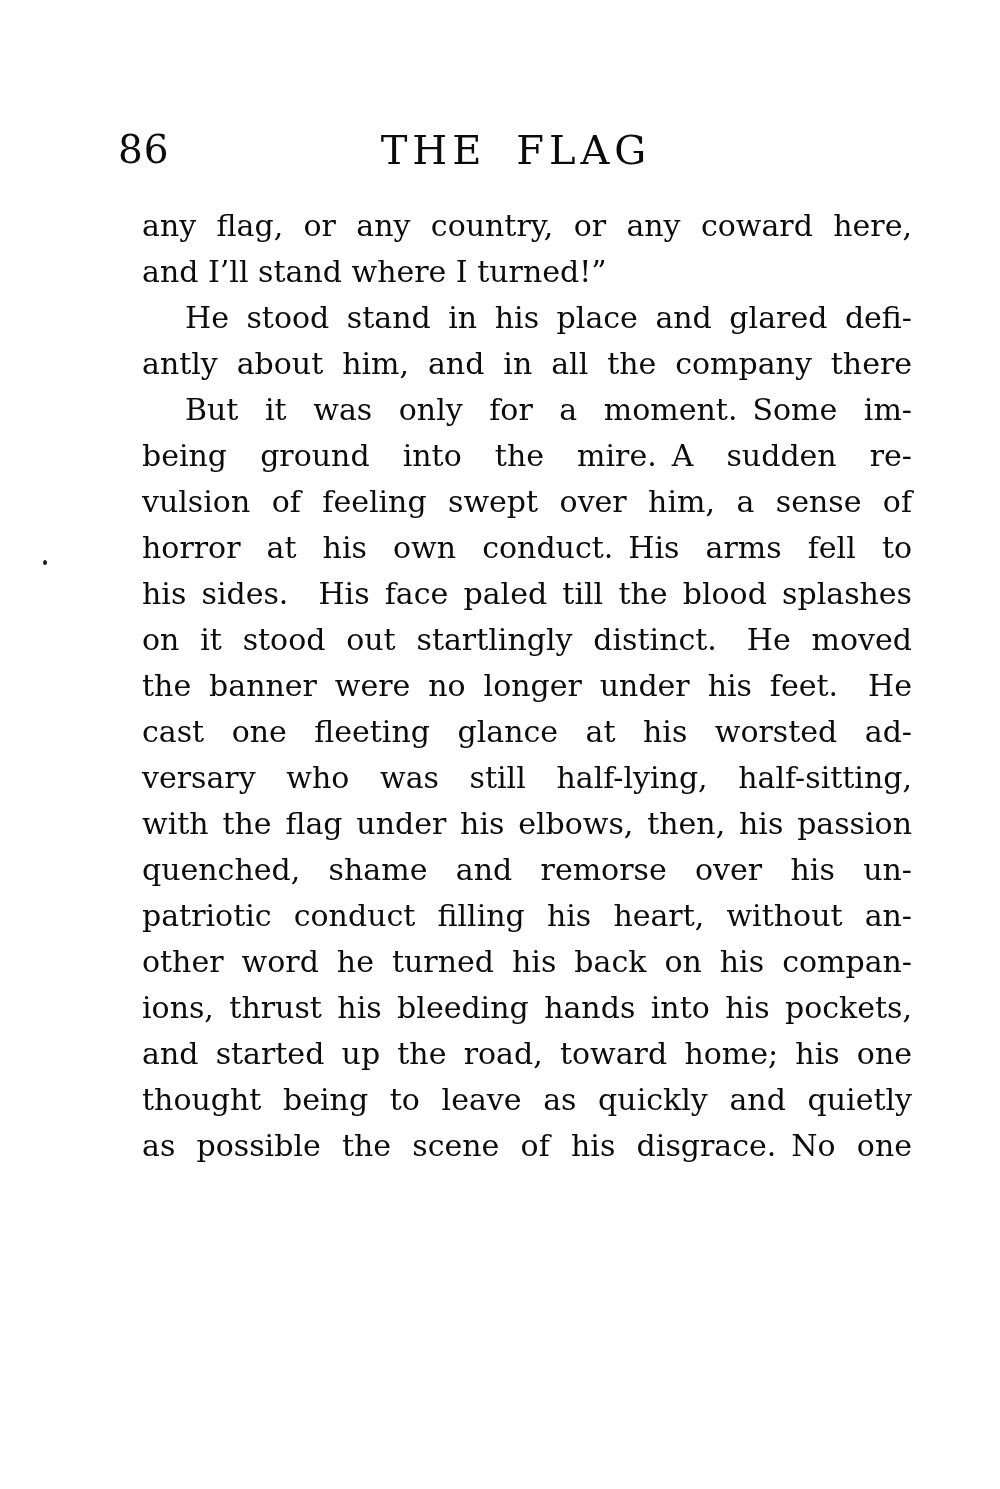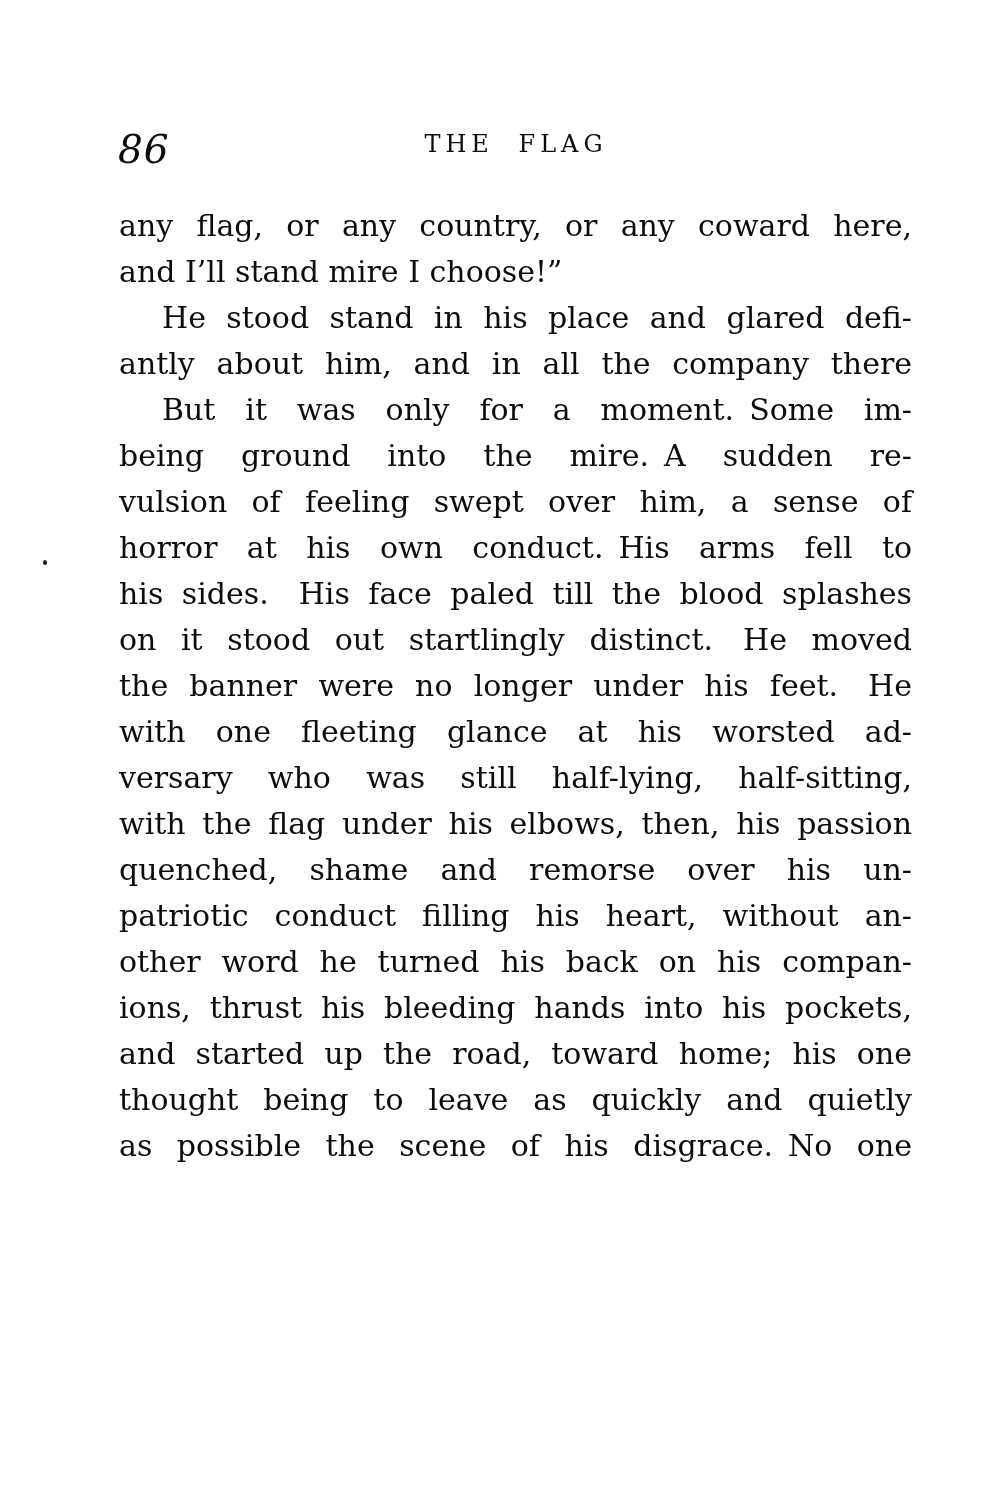--- a/index.html
+++ b/index.html
@@ -17,48 +17,48 @@
     inset: 0;
     background: var(--paper, #ffffff);
   }
   .page-number {
     position: absolute;
     left: 118px;
     top: 130px;
     font-size: 39px;
     line-height: 40px;
     letter-spacing: 1px;
-    font-style: italic;
   }
   .running-title {
     position: absolute;
     left: 120px;
-    top: 124px;
+    top: 130px;
     width: 792px;
     text-align: center;
-    font-size: 24px;
+    font-size: 40px;
     line-height: 40px;
     letter-spacing: 5px;
     word-spacing: 12px;
     white-space: nowrap;
   }
   .text-block {
     position: absolute;
     left: 119px;
     top: 203px;
     width: 793px;
   }
   .line {
     height: 46px;
     line-height: 46px;
     font-size: 30px;
     text-align: justify;
     text-align-last: justify;
     -moz-text-align-last: justify;
     white-space: nowrap;
+    margin-left: 23px;
   }
   .line.end {
     text-align: left;
     text-align-last: left;
     -moz-text-align-last: left;
   }
   .line.ind { text-indent: 43px; }
   .ink-speck {
     position: absolute;
     left: 43px;
@@ -71,31 +71,31 @@
 </style>
 </head>
 <body style="--ink: #0c0c0c; --paper: #ffffff;">
 
 <div class="page">
   <span class="page-number">86</span>
   <span class="running-title">THE FLAG</span>
 
   <div class="text-block">
       <div class="line">any flag, or any country, or any coward here,</div>
-      <div class="line end">and I’ll stand mire I choose!”</div>
+      <div class="line end">and I’ll stand where I turned!”</div>
       <div class="line ind">He stood stand in his place and glared defi-</div>
       <div class="line">antly about him, and in all the company there</div>
       <div class="line ind">But it was only for a moment. Some im-</div>
       <div class="line">being ground into the mire. A sudden re-</div>
       <div class="line">vulsion of feeling swept over him, a sense of</div>
       <div class="line">horror at his own conduct. His arms fell to</div>
       <div class="line">his sides. His face paled till the blood splashes</div>
       <div class="line">on it stood out startlingly distinct. He moved</div>
       <div class="line">the banner were no longer under his feet. He</div>
-      <div class="line">with one fleeting glance at his worsted ad-</div>
+      <div class="line">cast one fleeting glance at his worsted ad-</div>
       <div class="line">versary who was still half-lying, half-sitting,</div>
       <div class="line">with the flag under his elbows, then, his passion</div>
       <div class="line">quenched, shame and remorse over his un-</div>
       <div class="line">patriotic conduct filling his heart, without an-</div>
       <div class="line">other word he turned his back on his compan-</div>
       <div class="line">ions, thrust his bleeding hands into his pockets,</div>
       <div class="line">and started up the road, toward home; his one</div>
       <div class="line">thought being to leave as quickly and quietly</div>
       <div class="line">as possible the scene of his disgrace. No one</div>
     </div>

